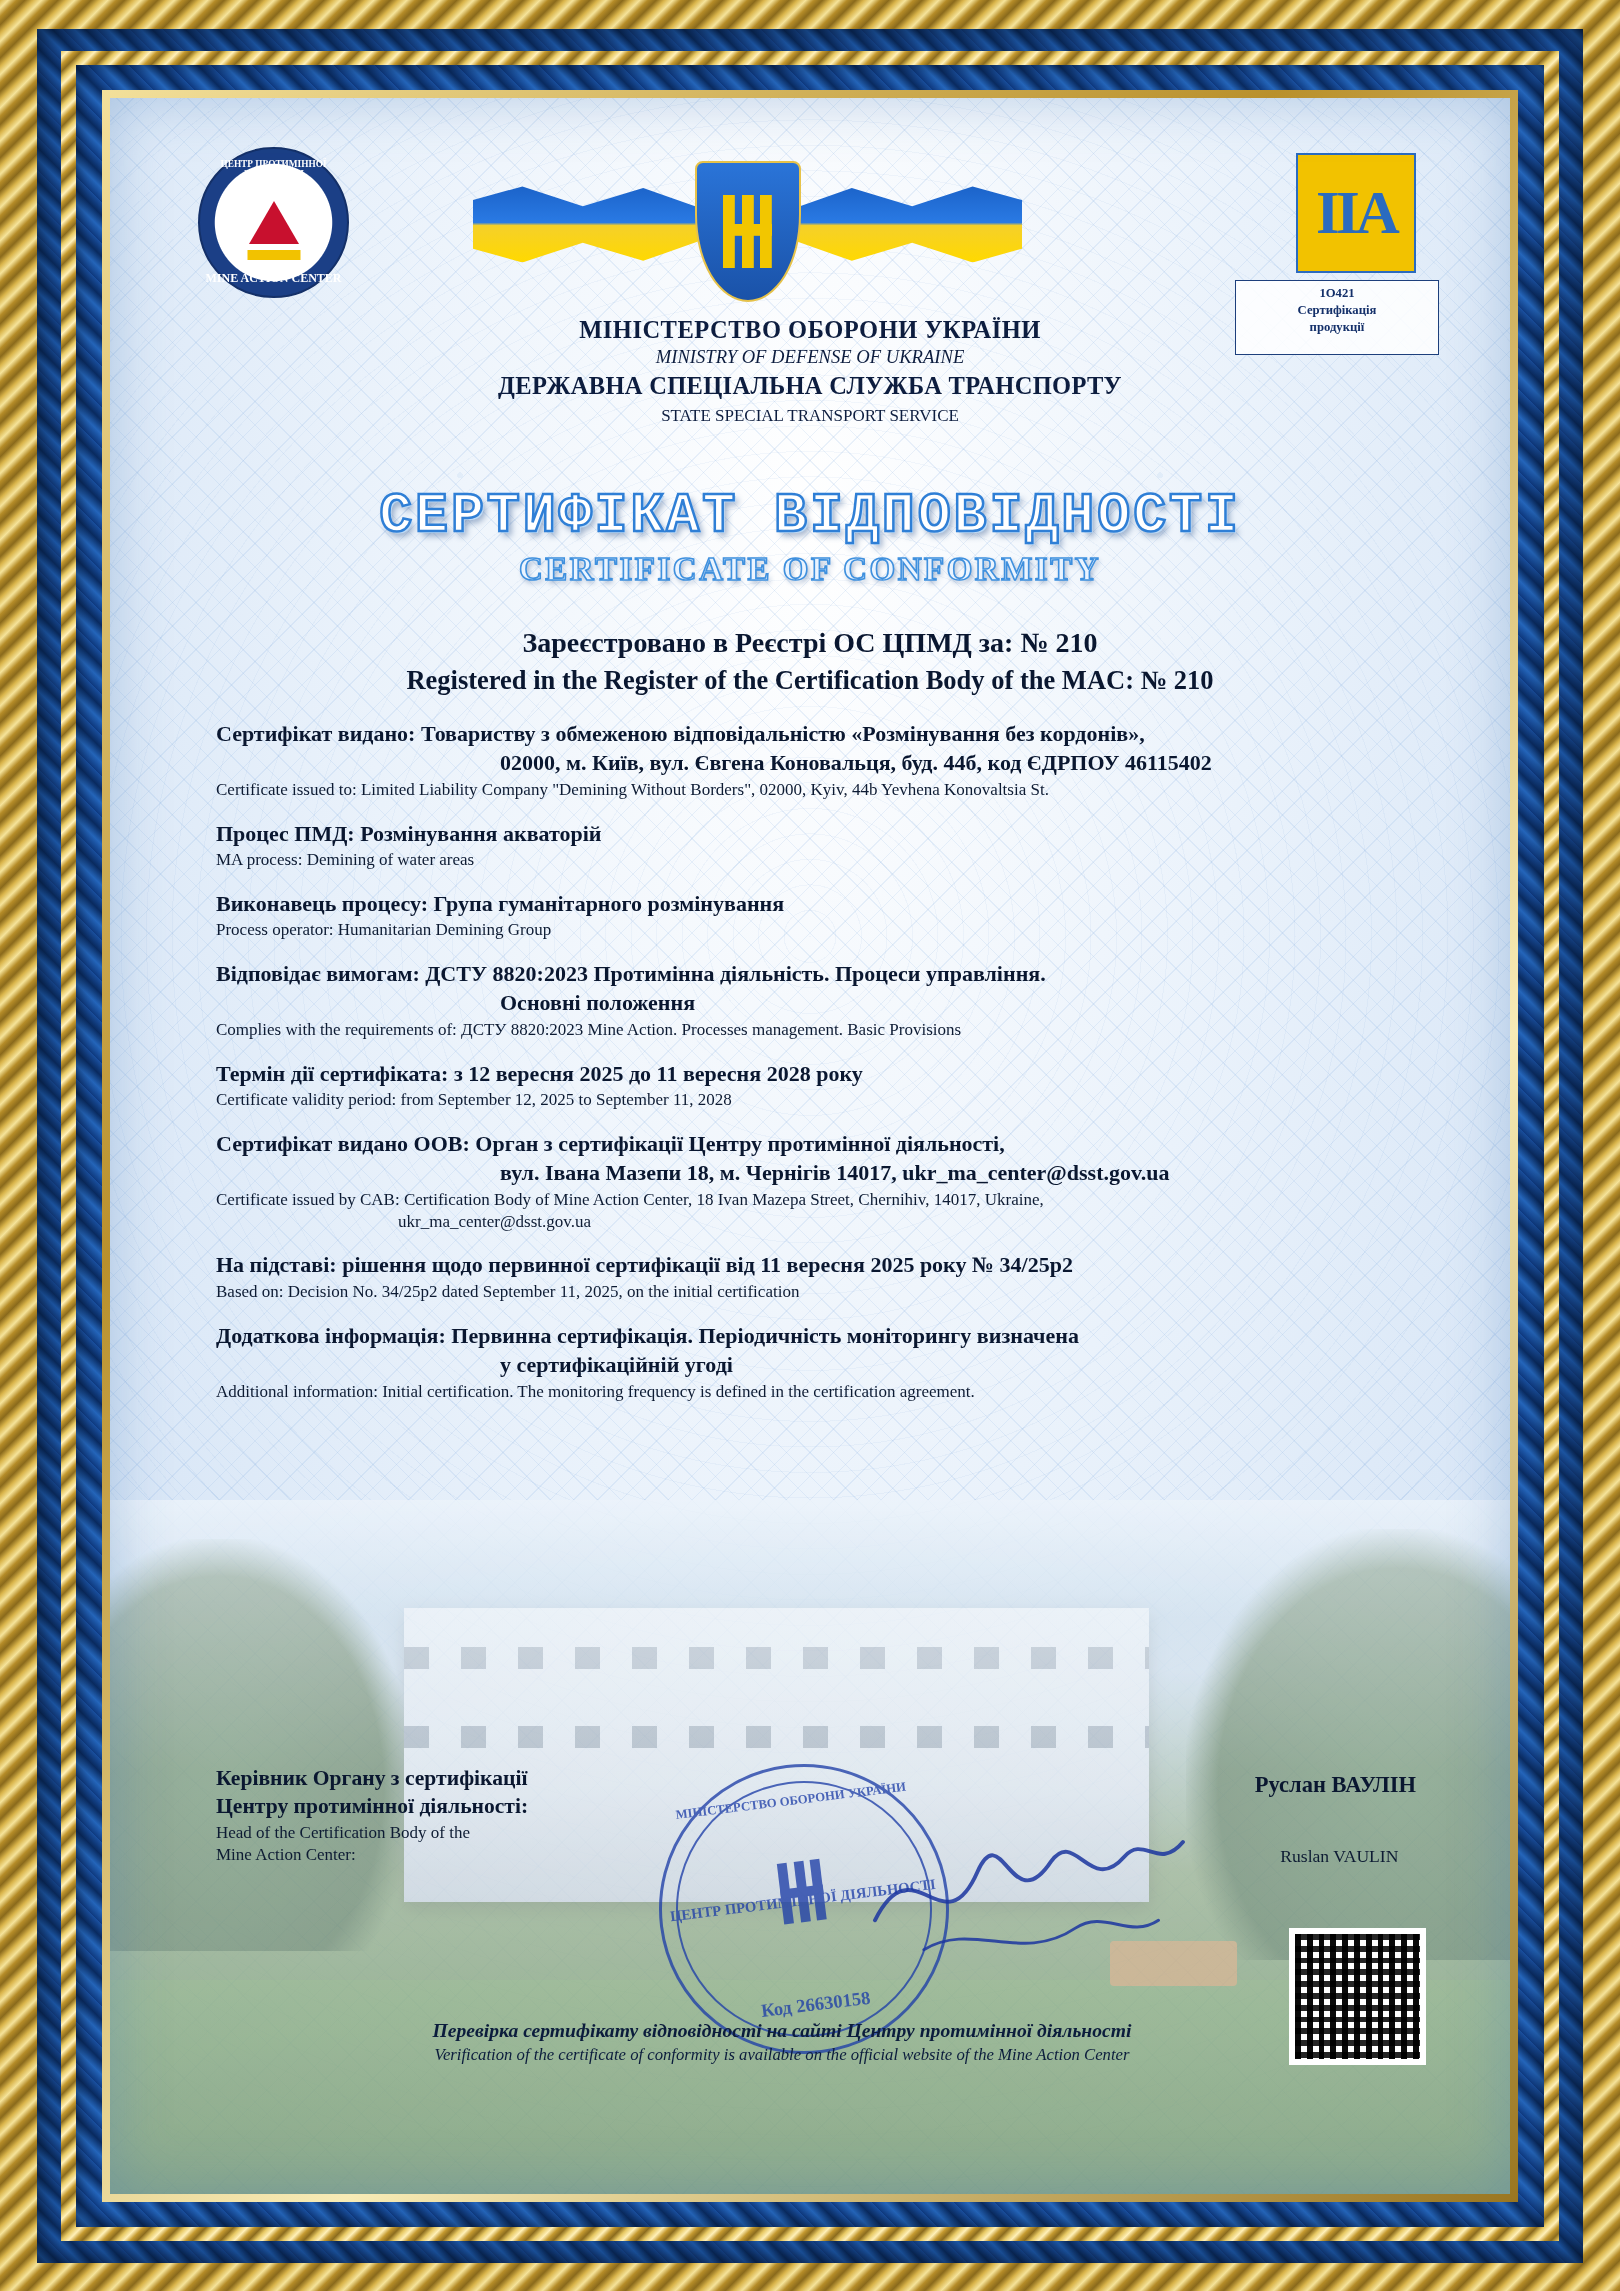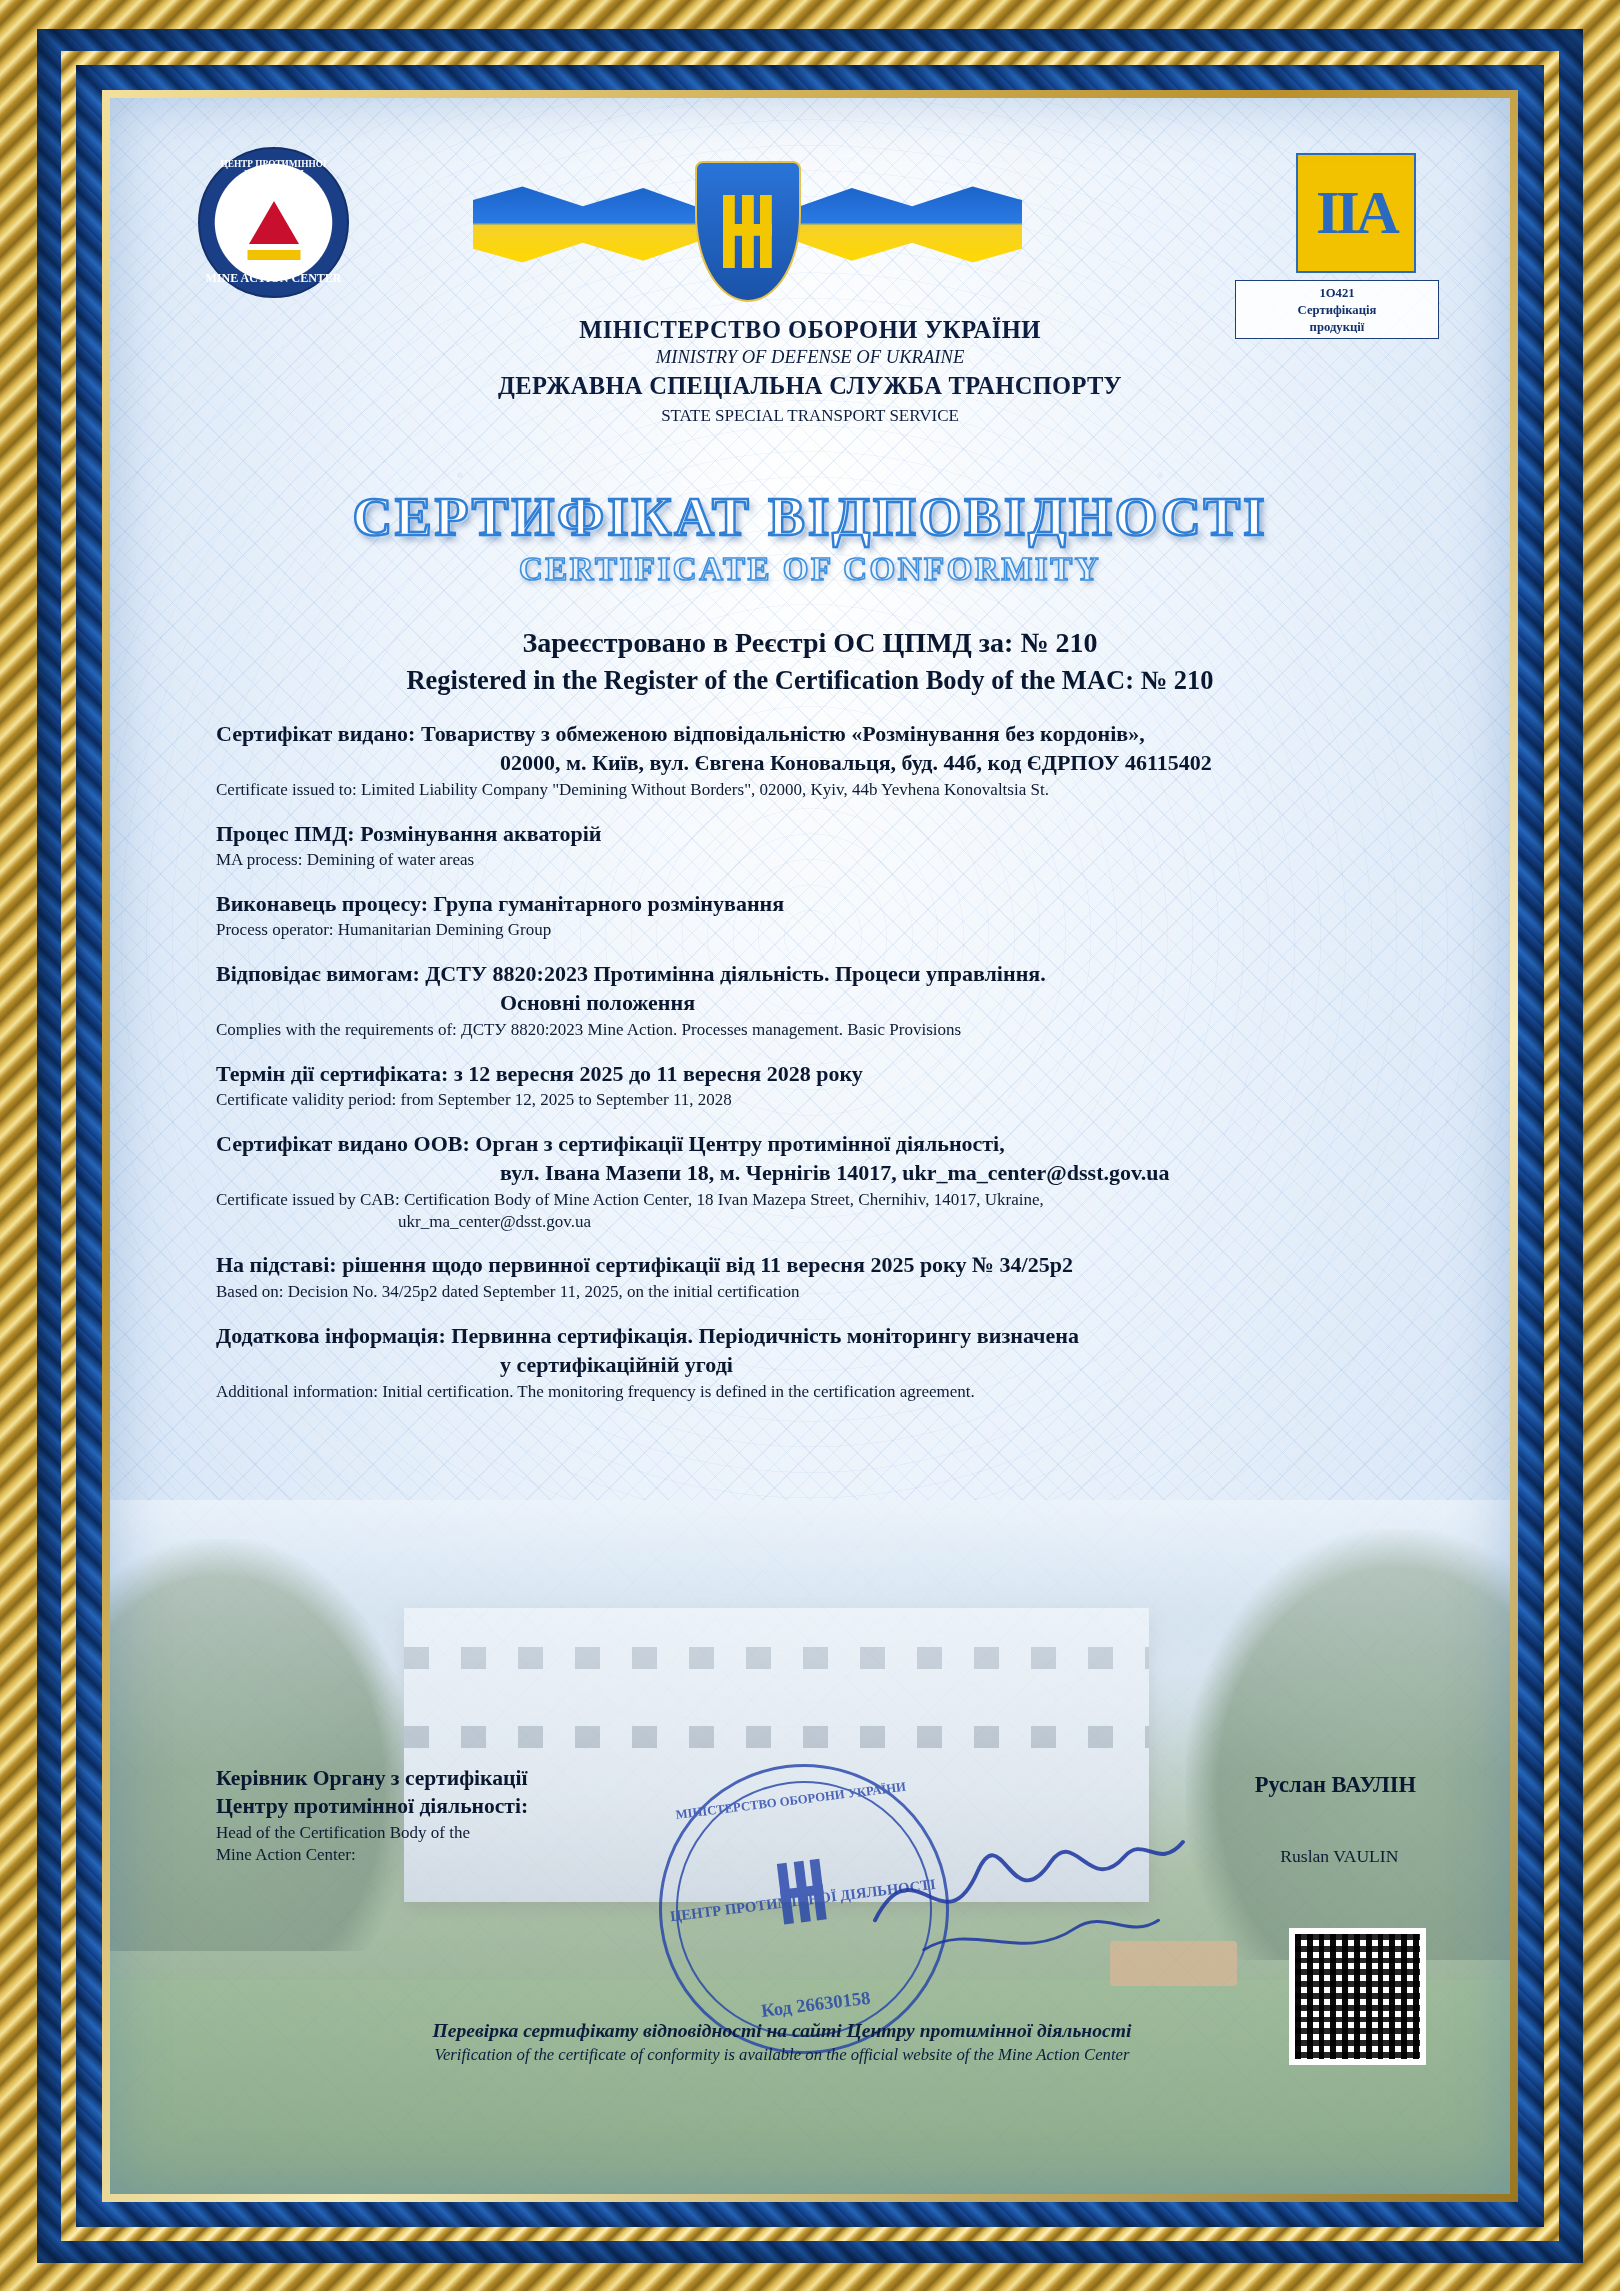--- a/index.html
+++ b/index.html
@@ -210,21 +210,21 @@
     width: 116px; height: 116px;
     background: #f2c200;
     border: 2.9px solid #2b6bbf;
     display: flex; align-items: center; justify-content: center;
     font-family: "Liberation Serif", serif;
     font-size: 61px; font-weight: bold; color: #2b6bbf;
     letter-spacing: -3.9px;
   }
   .ua-box {
     position: absolute; right: 71px; top: 182px;
-    width: 204px; height: 59px;
+    width: 204px; height: 75px;
     border: 1.5px solid #1d3f7c;
     background: rgba(255,255,255,0.85);
     text-align: center;
     font-family: "Liberation Serif", serif;
     font-size: 12.7px; font-weight: bold; color: #14306a;
     line-height: 1.35;
     padding-top: 3.9px;
     box-sizing: border-box;
   }
 
@@ -235,21 +235,21 @@
   }
   .ministry .l1 { font-size: 24.5px; font-weight: bold; letter-spacing: 0.5px; }
   .ministry .l2 { font-size: 18.6px; margin-top: 2px; font-style: italic; }
   .ministry .l3 { font-size: 24.5px; font-weight: bold; margin-top: 3.9px; letter-spacing: 0.3px; }
   .ministry .l4 { font-size: 17px; margin-top: 6px; }
 
   
   .title-ua {
     position: absolute; left: 0; right: 0; top: 387px;
     text-align: center;
-    font-family: Liberation Serif, serif;
+    font-family: Liberation Mono, monospace;
     font-size: 55px; font-weight: bold;
     letter-spacing: 2.9px;
     color: #ffffff;
     -webkit-text-stroke: 2.5px #2f7fd6;
     text-shadow:
       0 0 2px #ffffff,
       2px 2px 0 #bcd9f5,
       3.9px 4.9px 6.9px rgba(30,70,130,0.45);
   }
   .title-en {

